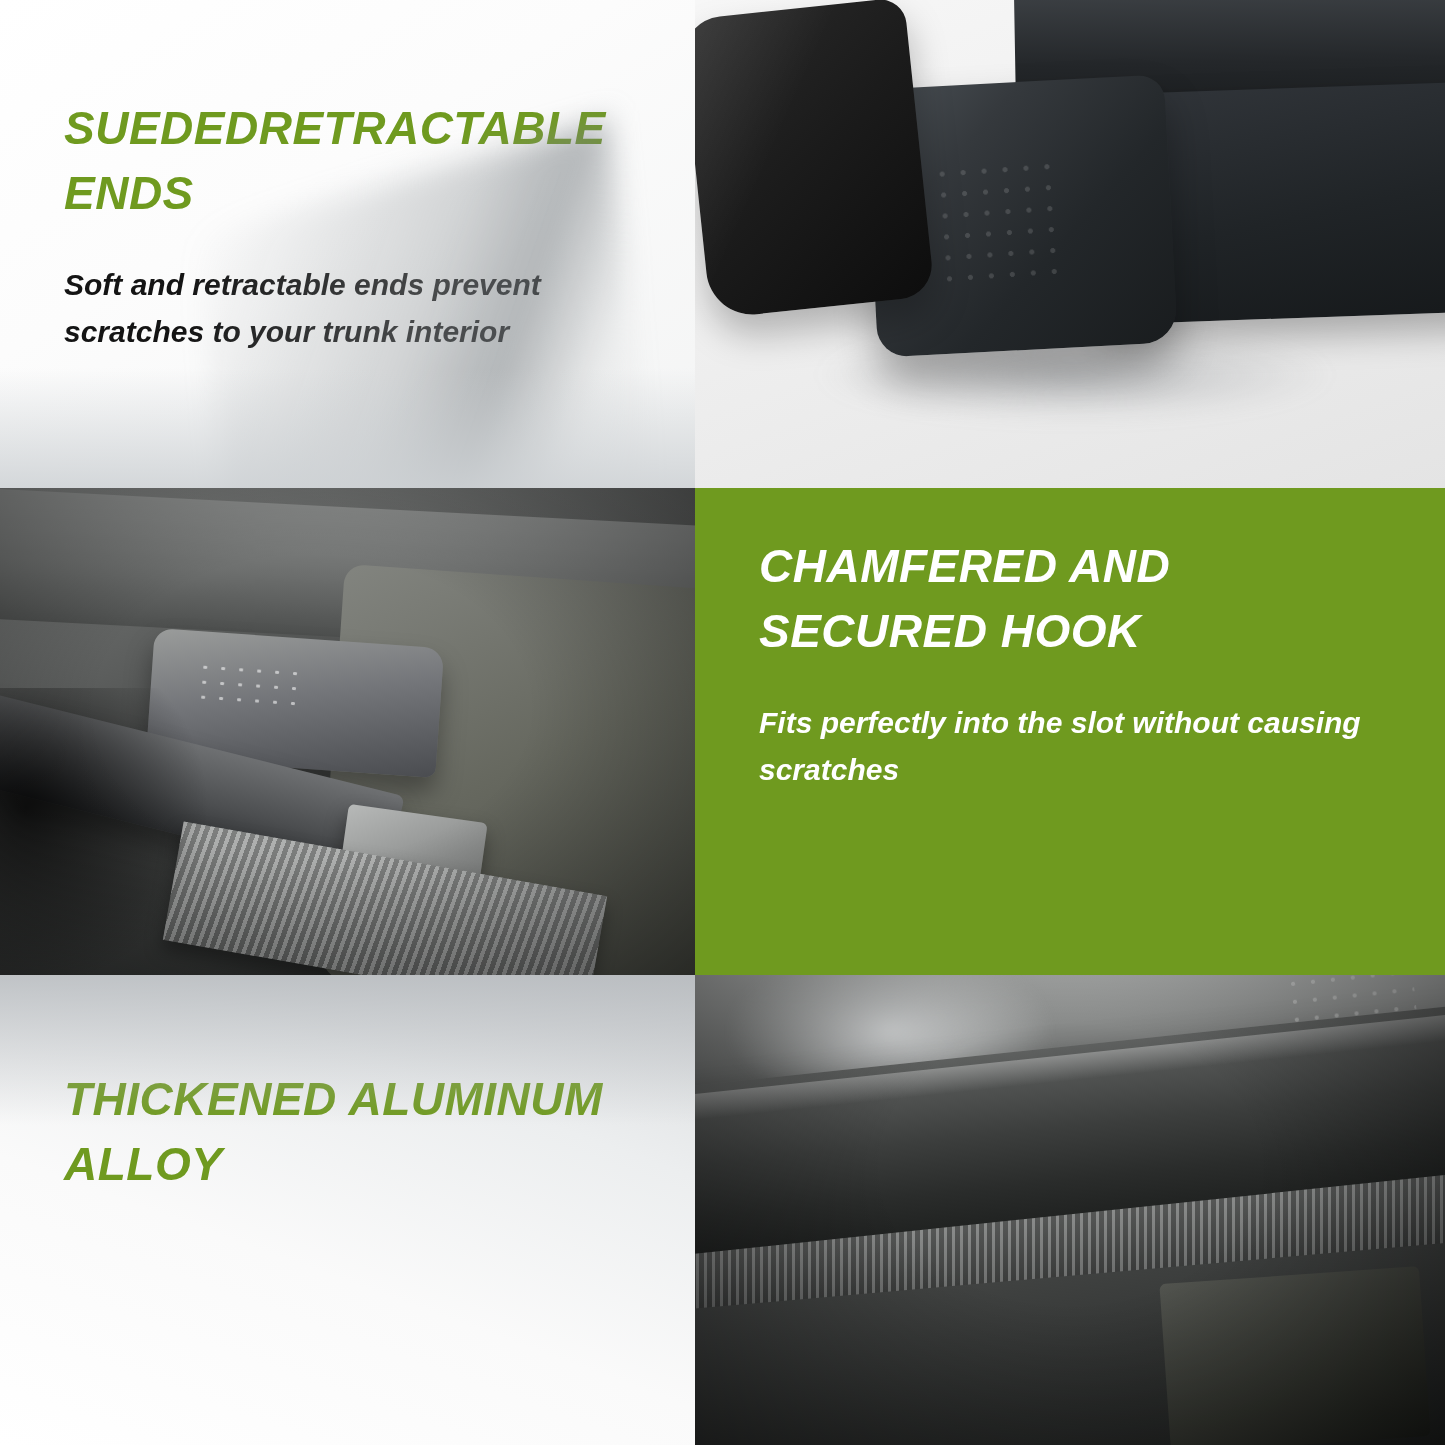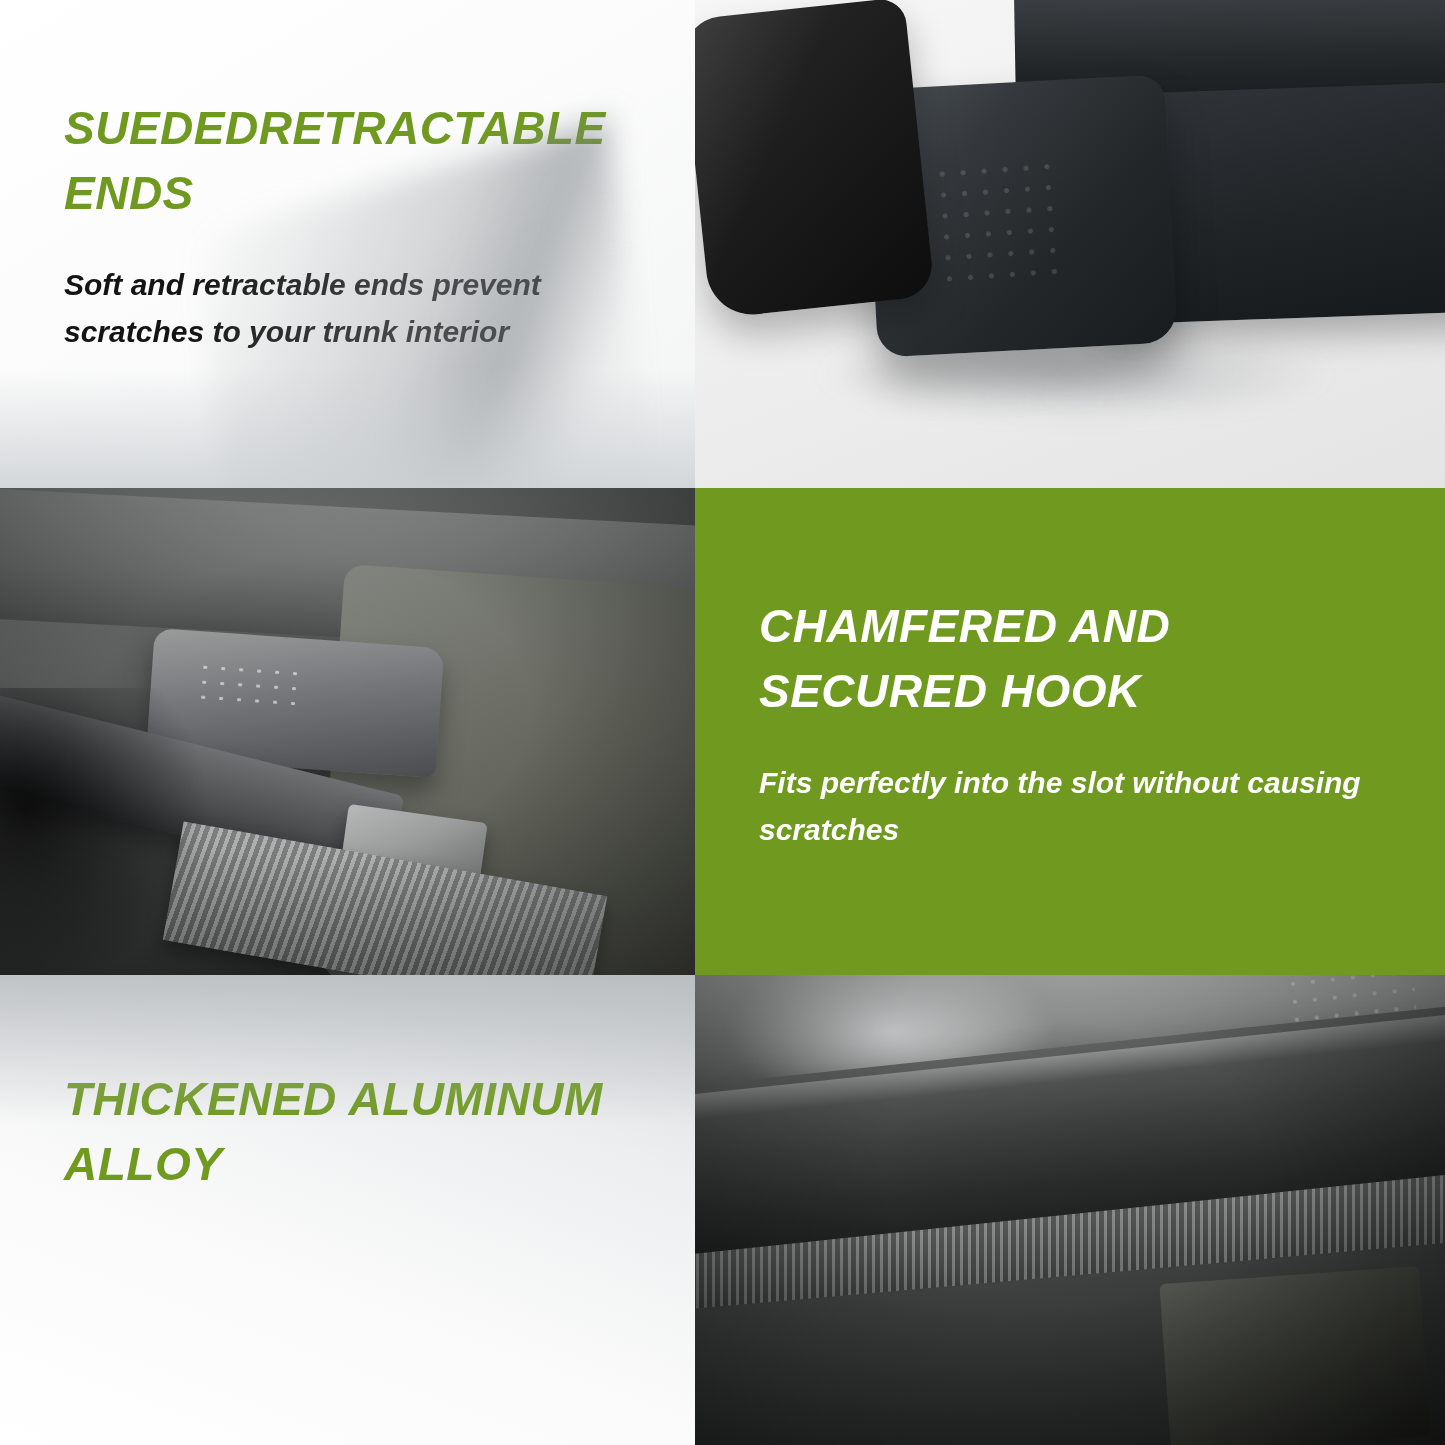--- a/index.html
+++ b/index.html
@@ -211,21 +211,21 @@
     background: radial-gradient(ellipse at 20% 40%, rgba(0,0,0,0.75) 0%, rgba(0,0,0,0) 70%);
   }
   .sp-vig {
     position: absolute; inset: 0;
     background: radial-gradient(ellipse at 45% 45%, rgba(0,0,0,0) 40%, rgba(0,0,0,0.45) 100%);
   }
 
   
   .cell-hook {
     background: #6f9a1f;
-    padding-top: 106px;
+    padding-top: 46px;
   }
   .cell-hook .cell-title { color: #ffffff; }
   .cell-hook .cell-desc { color: #ffffff; max-width: 640px; }
 
   
   .cell-alloy {
     background: linear-gradient(200deg, #d8dadc 0%, #eceeef 28%, #fafafa 60%, #ffffff 100%);
     padding-top: 92px;
   }
   .cell-alloy::before {

